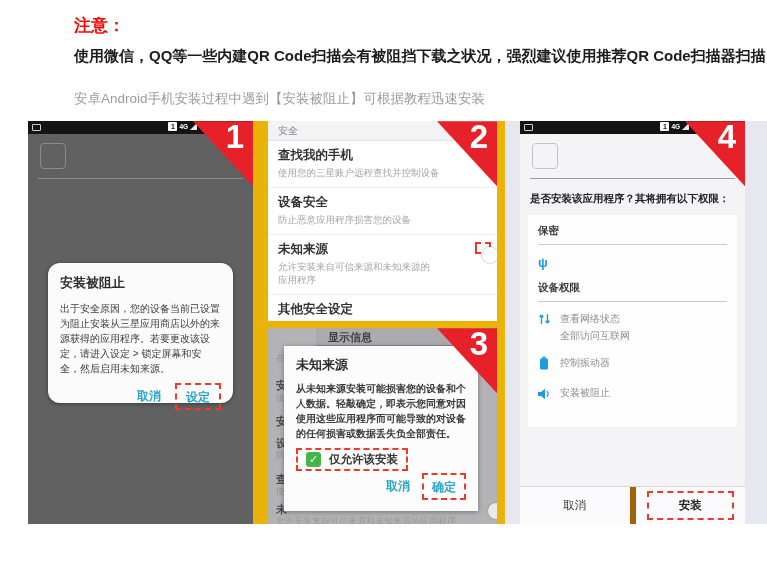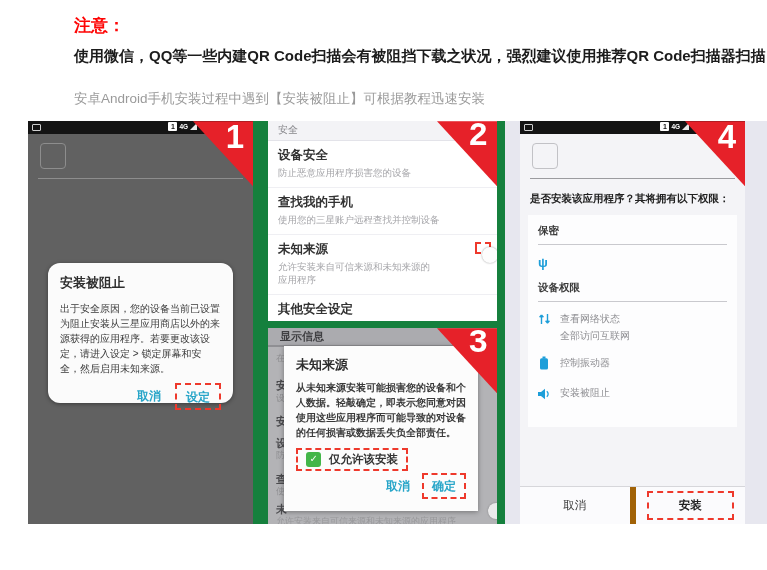--- a/index.html
+++ b/index.html
@@ -30,34 +30,34 @@
   .p1 { width:225px; background:#616161; position:relative; overflow:hidden; }
   .appsq { width:26px; height:26px; border:1px solid #8d8d8d; border-radius:4px; margin:9px 0 0 12px; }
   .hline1 { border-top:1px solid #8d8d8d; margin:9px 10px 0 10px; }
   .dlg1 { position:absolute; left:20px; right:20px; top:142px; height:140px; background:#fbfbfb;
           border-radius:12px; padding:11px 12px; box-shadow:0 1px 4px rgba(0,0,0,.4); }
   .dtitle { font-size:13px; font-weight:bold; color:#2e2e2e; }
   .dbody { font-size:10px; color:#3a3a3a; line-height:1.5; margin-top:9px; font-weight:normal; }
   .dbtns { display:flex; justify-content:flex-end; align-items:center; gap:14px; margin-top:7px; }
   .dlg1 .dash { padding:2px 9px; }
   
-  .col2 { width:252px; background:#15803d; padding:0 8px 0 15px;font-family:Liberation Mono, monospace; }
+  .col2 { width:252px; background:#eab308; padding:0 8px 0 15px; }
   .card2 { height:200px; background:#fff; position:relative; overflow:hidden; }
   .c2head { height:20px; background:#f3f3f6; border-bottom:1px solid #e3e3e9; font-size:10px;
             color:#87878b; line-height:20px; padding-left:10px; }
   .c2item { padding:6px 10px 7px 10px; border-bottom:1px solid #efeff3; position:relative; }
   .c2t { font-size:12.5px; font-weight:bold; color:#333; }
   .c2s { font-size:9.5px; color:#a5a5a9; margin-top:3px; }
   .togbox { position:absolute; right:6px; top:7px; padding:4px 6px; }
   .tog { width:27px; height:14px; border-radius:7px; background:#9a9a9e; position:relative; }
   .tog i { position:absolute; left:-1px; top:-1px; width:16px; height:16px; border-radius:50%;
            background:#fdfdfd; box-shadow:0 0 2px rgba(0,0,0,.4); }
   .card3 { height:196px; background:#b3b3b6; position:relative; overflow:hidden; margin-top:7px; }
   .c3strip { height:19px; background:#ababaf; border-bottom:2px solid #8f8f93; font-size:11px;
-             font-weight:bold; color:#3f3f42; line-height:19px; padding-left:12px; }
+             font-weight:bold; color:#3f3f42; line-height:19px; padding-left:12px;margin-left:48px; }
   .frag { position:absolute; left:8px; color:#4c4c4f; font-size:11px; font-weight:bold; }
   .frag.g { color:#8f8f92; font-size:9px; font-weight:normal; }
   .c3bot { position:absolute; left:8px; top:187px; font-size:9px; color:#98989b; white-space:nowrap; }
   .togdim { position:absolute; right:8px; top:176px; opacity:.75; }
   .dlg3 { position:absolute; left:16px; right:19px; top:18px; height:165px; background:#fcfcfc;
           padding:10px 12px; box-shadow:0 1px 5px rgba(0,0,0,.35); z-index:5; }
   .dlg3 .dbody { font-weight:bold; }
   .ckrow { display:inline-flex; align-items:center; gap:8px; margin-top:7px; padding:4px 26px 4px 6px; }
   .ckbox { width:15px; height:15px; border-radius:3px; background:#43b649; color:#fff; font-size:11px;
            line-height:15px; text-align:center; font-weight:bold; }
@@ -118,26 +118,26 @@
     <div class="tri">
         <span>1</span>
       </div>
   </div>
 
   <div class="col2">
 
     <div class="card2">
       <div class="c2head">安全</div>
       <div class="c2item">
+        <div class="c2t">查找我的手机</div>
+        <div class="c2s">使用您的三星账户远程查找并控制设备</div>
+      </div>
+      <div class="c2item">
         <div class="c2t">设备安全</div>
         <div class="c2s">防止恶意应用程序损害您的设备</div>
-      </div>
-      <div class="c2item">
-        <div class="c2t">查找我的手机</div>
-        <div class="c2s">使用您的三星账户远程查找并控制设备</div>
       </div>
       <div class="c2item">
         <div class="c2t">未知来源</div>
         <div class="c2s" style="width:160px;">允许安装来自可信来源和未知来源的应用程序</div>
         <span class="togbox dash">
           <span class="tog"><i></i></span>
         </span>
       </div>
       <div class="c2item">
         <div class="c2t">其他安全设定</div>

